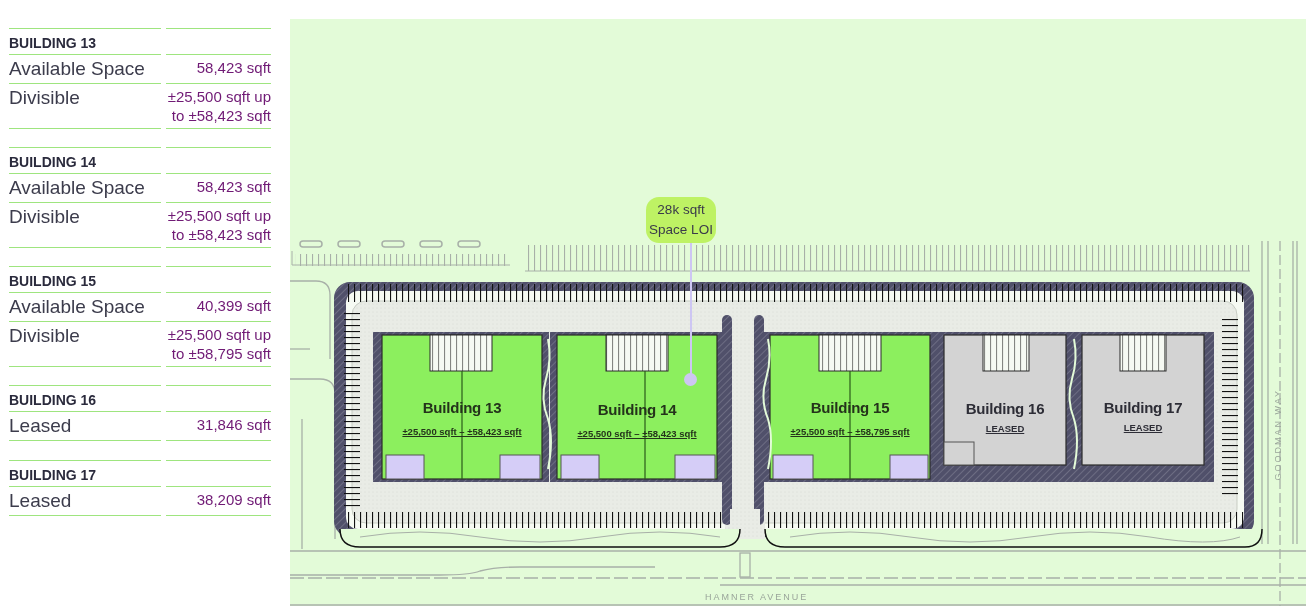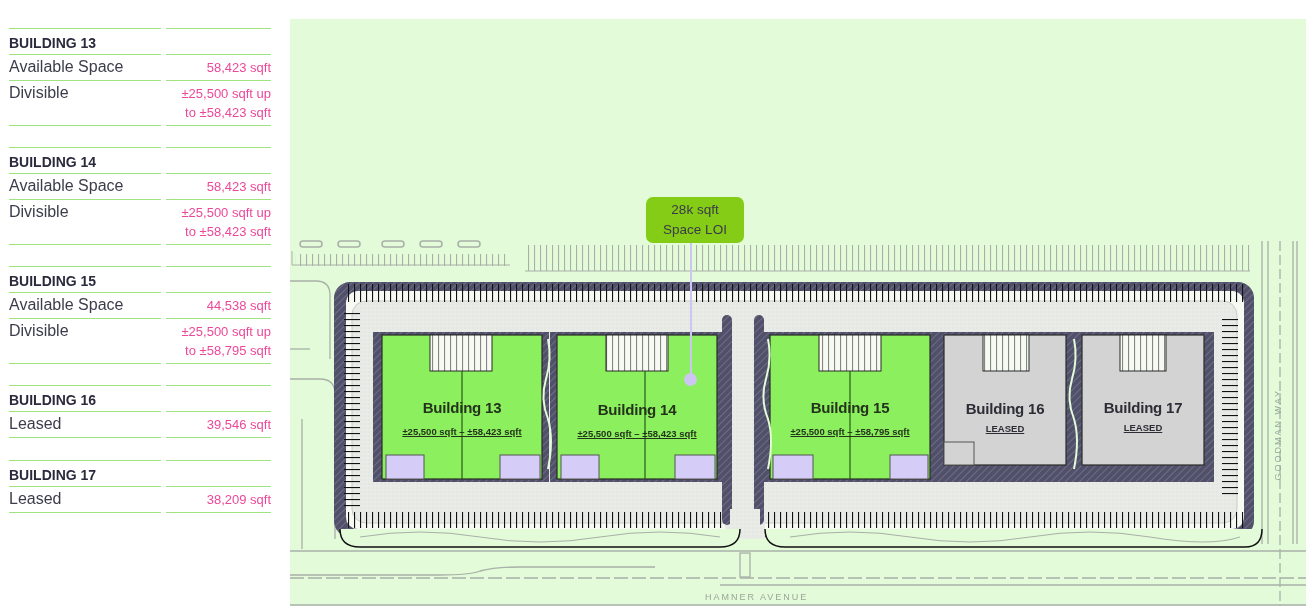--- a/index.html
+++ b/index.html
@@ -3,30 +3,30 @@
 <meta charset="utf-8">
 <style>
   * { box-sizing: border-box; margin: 0; padding: 0; }
   html, body { width: 1306px; height: 606px; overflow: hidden; background: #ffffff; font-family: "Liberation Sans", sans-serif; }
   #root { position: relative; width: 1306px; height: 606px; margin-top: 19px; }
 
   
   .sidebar { position: absolute; left: 0; top: 0; width: 290px; height: 606px; background: #ffffff; }
   .bldg-block { position: absolute; left: 9px; width: 262px; }
   .row { display: flex; justify-content: space-between; position: relative; }
-  .row .lc { width: 152px; border-bottom: 1.5px solid #9ee57f; padding: 3px 0 3px 0; font-size: 16px; color: #3c3c4c; min-height: 24px; }
-  .row .rc { width: 105px; border-bottom: 1.5px solid #9ee57f; padding: 3px 0; font-size: 13px; color: #ec4899; text-align: right; line-height: 19px; min-height: 24px; }
+  .row .lc { width: 152px; border-bottom: 1.5px solid #9ee57f; padding: 3px 0 3px 0; font-size: 19px; color: #3c3c4c; min-height: 24px; }
+  .row .rc { width: 105px; border-bottom: 1.5px solid #9ee57f; padding: 3px 0; font-size: 15px; color: #701a75; text-align: right; line-height: 19px; min-height: 24px; }
   .row.head .lc { font-weight: bold; color: #2a2a3c; font-size: 14px; }
   .row.top-rule .lc, .row.top-rule .rc { min-height: 0; height: 10px; padding: 0; }
 
   
   .map { position: absolute; left: 290px; top: 0; width: 1016px; height: 606px; background: #e3fbd8; overflow: hidden; }
   .map svg { position: absolute; left: 0; top: 0; }
 
-  .callout { position: absolute; left: 646px; top: 178px; width: 98px; height: 46px; background: #84cc16; border-radius: 7px; text-align: center; font-size: 13.5px; line-height: 20px; color: #3a3a4a; padding-top: 3px; }
+  .callout { position: absolute; left: 646px; top: 178px; width: 70px; height: 46px; background: #bef264; border-radius: 13px; text-align: center; font-size: 13.5px; line-height: 20px; color: #3a3a4a; padding-top: 3px; }
   .callout-line { position: absolute; left: 690px; top: 224px; width: 2px; height: 134px; background: #cdc6f3; }
   .callout-dot { position: absolute; left: 684px; top: 354px; width: 13px; height: 13px; border-radius: 50%; background: #cdc6f3; }
 
   .bldg-label { position: absolute; text-align: center; color: #24331b; font-weight: bold; }
   .bldg-name { font-size: 15px; letter-spacing: -0.2px; }
   .bldg-sub { font-size: 9.5px; margin-top: 10px; text-decoration: underline; }
   .leased .bldg-name { color: #2d2d36; }
   .leased .bldg-sub { color: #2d2d36; margin-top: 6px; font-size: 9.5px; }
 
   .street { position: absolute; color: #9aa59a; font-size: 9px; letter-spacing: 2px; }
@@ -87,21 +87,21 @@
       <div class="row top-rule">
           <div class="lc"></div>
           <div class="rc"></div>
         </div>
       <div class="row head">
         <div class="lc" style="padding-top:6px;">BUILDING 15</div>
         <div class="rc"></div>
       </div>
       <div class="row">
         <div class="lc">Available Space</div>
-        <div class="rc">44,538 sqft</div>
+        <div class="rc">40,399 sqft</div>
       </div>
       <div class="row">
         <div class="lc">Divisible</div>
         <div class="rc">
           <div>±25,500 sqft up</div>
           <div>to ±58,795 sqft</div>
         </div>
       </div>
     </div>
 
@@ -109,21 +109,21 @@
       <div class="row top-rule">
           <div class="lc"></div>
           <div class="rc"></div>
         </div>
       <div class="row head">
         <div class="lc" style="padding-top:6px;">BUILDING 16</div>
         <div class="rc"></div>
       </div>
       <div class="row">
         <div class="lc">Leased</div>
-        <div class="rc">39,546 sqft</div>
+        <div class="rc">31,846 sqft</div>
       </div>
     </div>
 
     <div class="bldg-block" style="top:432px;">
       <div class="row top-rule">
           <div class="lc"></div>
           <div class="rc"></div>
         </div>
       <div class="row head">
         <div class="lc" style="padding-top:6px;">BUILDING 17</div>

